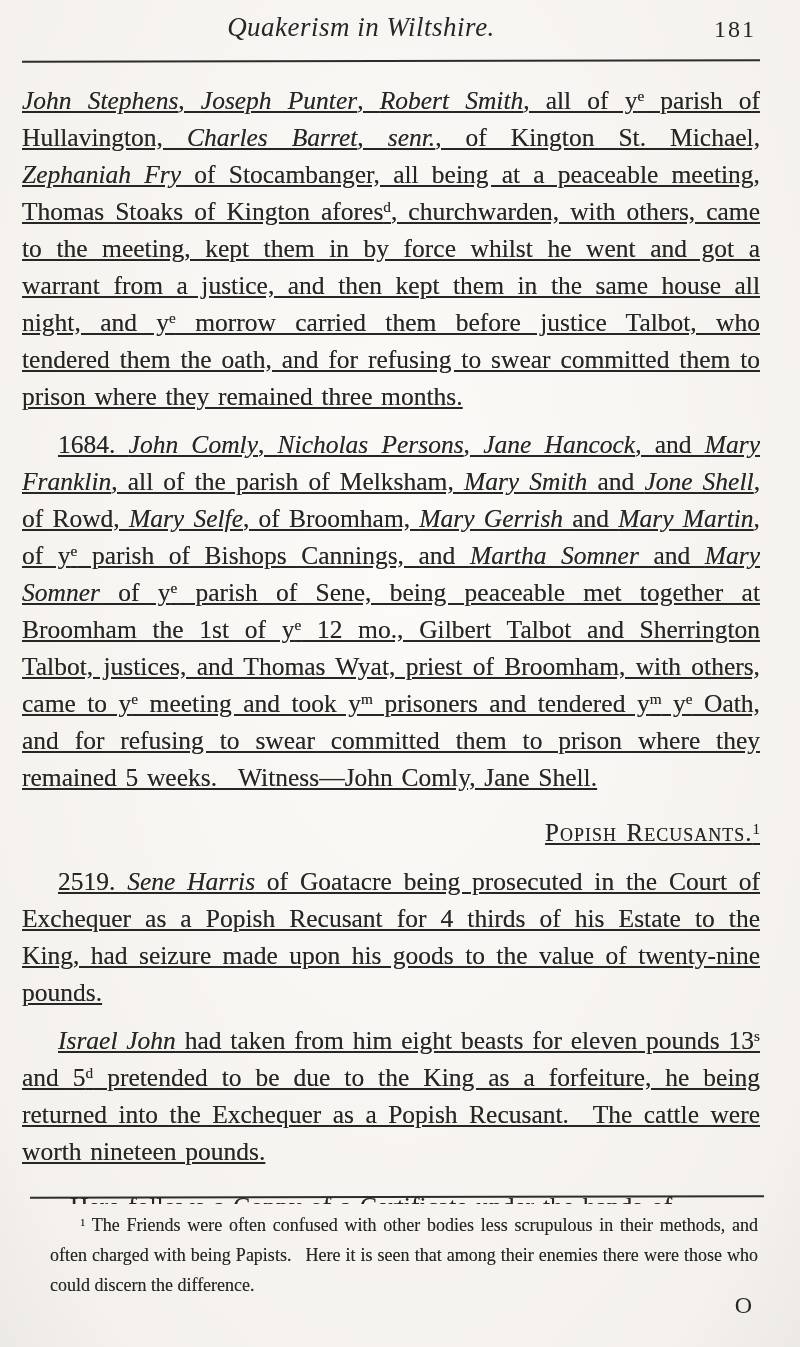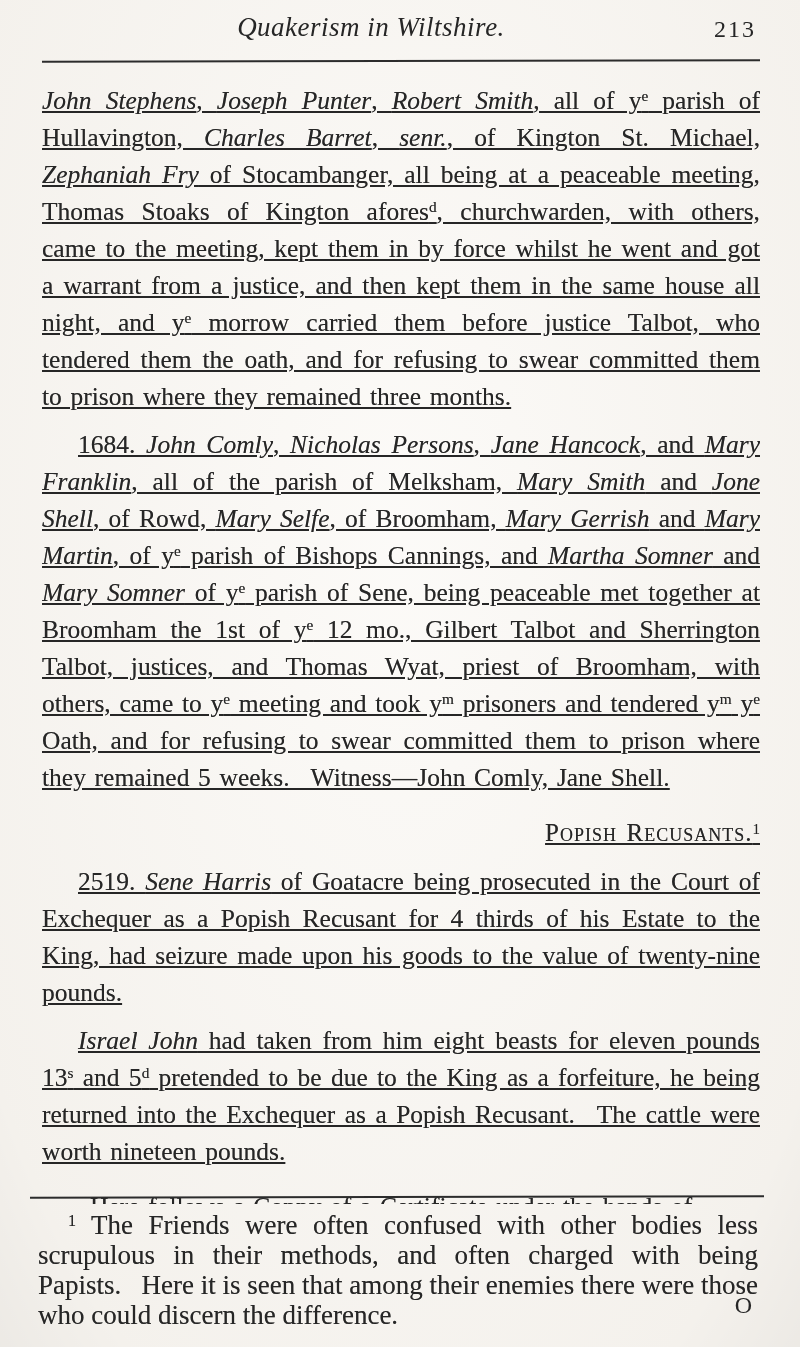--- a/index.html
+++ b/index.html
@@ -14,21 +14,21 @@
   .page {
     position: relative;
     width: 800px;
     height: 1347px;
     margin: 0 auto;
     background: var(--paper);
     background-image: radial-gradient(ellipse at 50% 40%, rgba(255,255,255,0.5) 0%, rgba(0,0,0,0.02) 85%, rgba(0,0,0,0.05) 100%);
     color: var(--ink);
     font-family: "Liberation Serif", "DejaVu Serif", serif;
     box-sizing: border-box;
-    padding: 12px 40px 0 42px;
+    padding: 12px 40px 0 22px;
     overflow: hidden;
   }
   .page-header {
     position: relative;
     height: 44px;
   }
   .running-title {
     position: absolute;
     left: 0; right: 60px;
     text-align: center;
@@ -87,42 +87,42 @@
     right: 36px;
     top: 1196px;
   }
   .foot-rule {
     border: none;
     border-top: 2.5px solid #2c2c2c;
     margin: 0 0 12px 0;
     transform: rotate(-0.1deg);
   }
   .footnote {
-    font-size: 27px;
+    font-size: 18px;
     line-height: 30px;
     text-align: justify;
     text-indent: 30px;
-    margin: 0 6px 0 8px;
+    margin: 0 6px 0 20px;
     text-shadow: 0 0 0.4px rgba(38,38,38,0.5);
   }
   .signature-mark {
     position: absolute;
     right: 48px;
     top: 1292px;
     font-size: 24px;
   }
 </style>
 </head>
 <body>
 
 <div class="page">
 
   <div class="page-header">
     <div class="running-title">Quakerism in Wiltshire.</div>
-    <div class="page-number">213</div>
+    <div class="page-number">181</div>
   </div>
 
   <hr class="head-rule">
 
   <div class="text-column">
 
     <p class="para"><span class="it">John Stephens</span><span class="rm">, </span><span class="it">Joseph Punter</span><span class="rm">, </span><span class="it">Robert Smith</span><span class="rm">, all of y</span><span class="sup">e</span><span class="rm"> parish of Hullavington, </span><span class="it">Charles Barret</span><span class="rm">, </span><span class="it">senr.</span><span class="rm">, of Kington St. Michael, </span><span class="it">Zephaniah Fry</span><span class="rm"> of Stocambanger, all being at a peaceable meeting, Thomas Stoaks of Kington afores</span><span class="sup">d</span><span class="rm">, churchwarden, with others, came to the meeting, kept them in by force whilst he went and got a warrant from a justice, and then kept them in the same house all night, and y</span><span class="sup">e</span><span class="rm"> morrow carried them before justice Talbot, who tendered them the oath, and for refusing to swear committed them to prison where they remained three months.</span></p>
 
     <p class="para indented"><span class="rm">1684. </span><span class="it">John Comly</span><span class="rm">, </span><span class="it">Nicholas Persons</span><span class="rm">, </span><span class="it">Jane Hancock</span><span class="rm">, and </span><span class="it">Mary Franklin</span><span class="rm">, all of the parish of Melksham, </span><span class="it">Mary Smith</span><span class="rm"> and </span><span class="it">Jone Shell</span><span class="rm">, of Rowd, </span><span class="it">Mary Selfe</span><span class="rm">, of Broomham, </span><span class="it">Mary Gerrish</span><span class="rm"> and </span><span class="it">Mary Martin</span><span class="rm">, of y</span><span class="sup">e</span><span class="rm"> parish of Bishops Cannings, and </span><span class="it">Martha Somner</span><span class="rm"> and </span><span class="it">Mary Somner</span><span class="rm"> of y</span><span class="sup">e</span><span class="rm"> parish of Sene, being peaceable met together at Broomham the 1st of y</span><span class="sup">e</span><span class="rm"> 12 mo., Gilbert Talbot and Sherrington Talbot, justices, and Thomas Wyat, priest of Broomham, with others, came to y</span><span class="sup">e</span><span class="rm"> meeting and took y</span><span class="sup">m</span><span class="rm"> prisoners and tendered y</span><span class="sup">m</span><span class="rm"> y</span><span class="sup">e</span><span class="rm"> Oath, and for refusing to swear committed them to prison where they remained 5 weeks.  Witness—John Comly, Jane Shell.</span></p>
 

